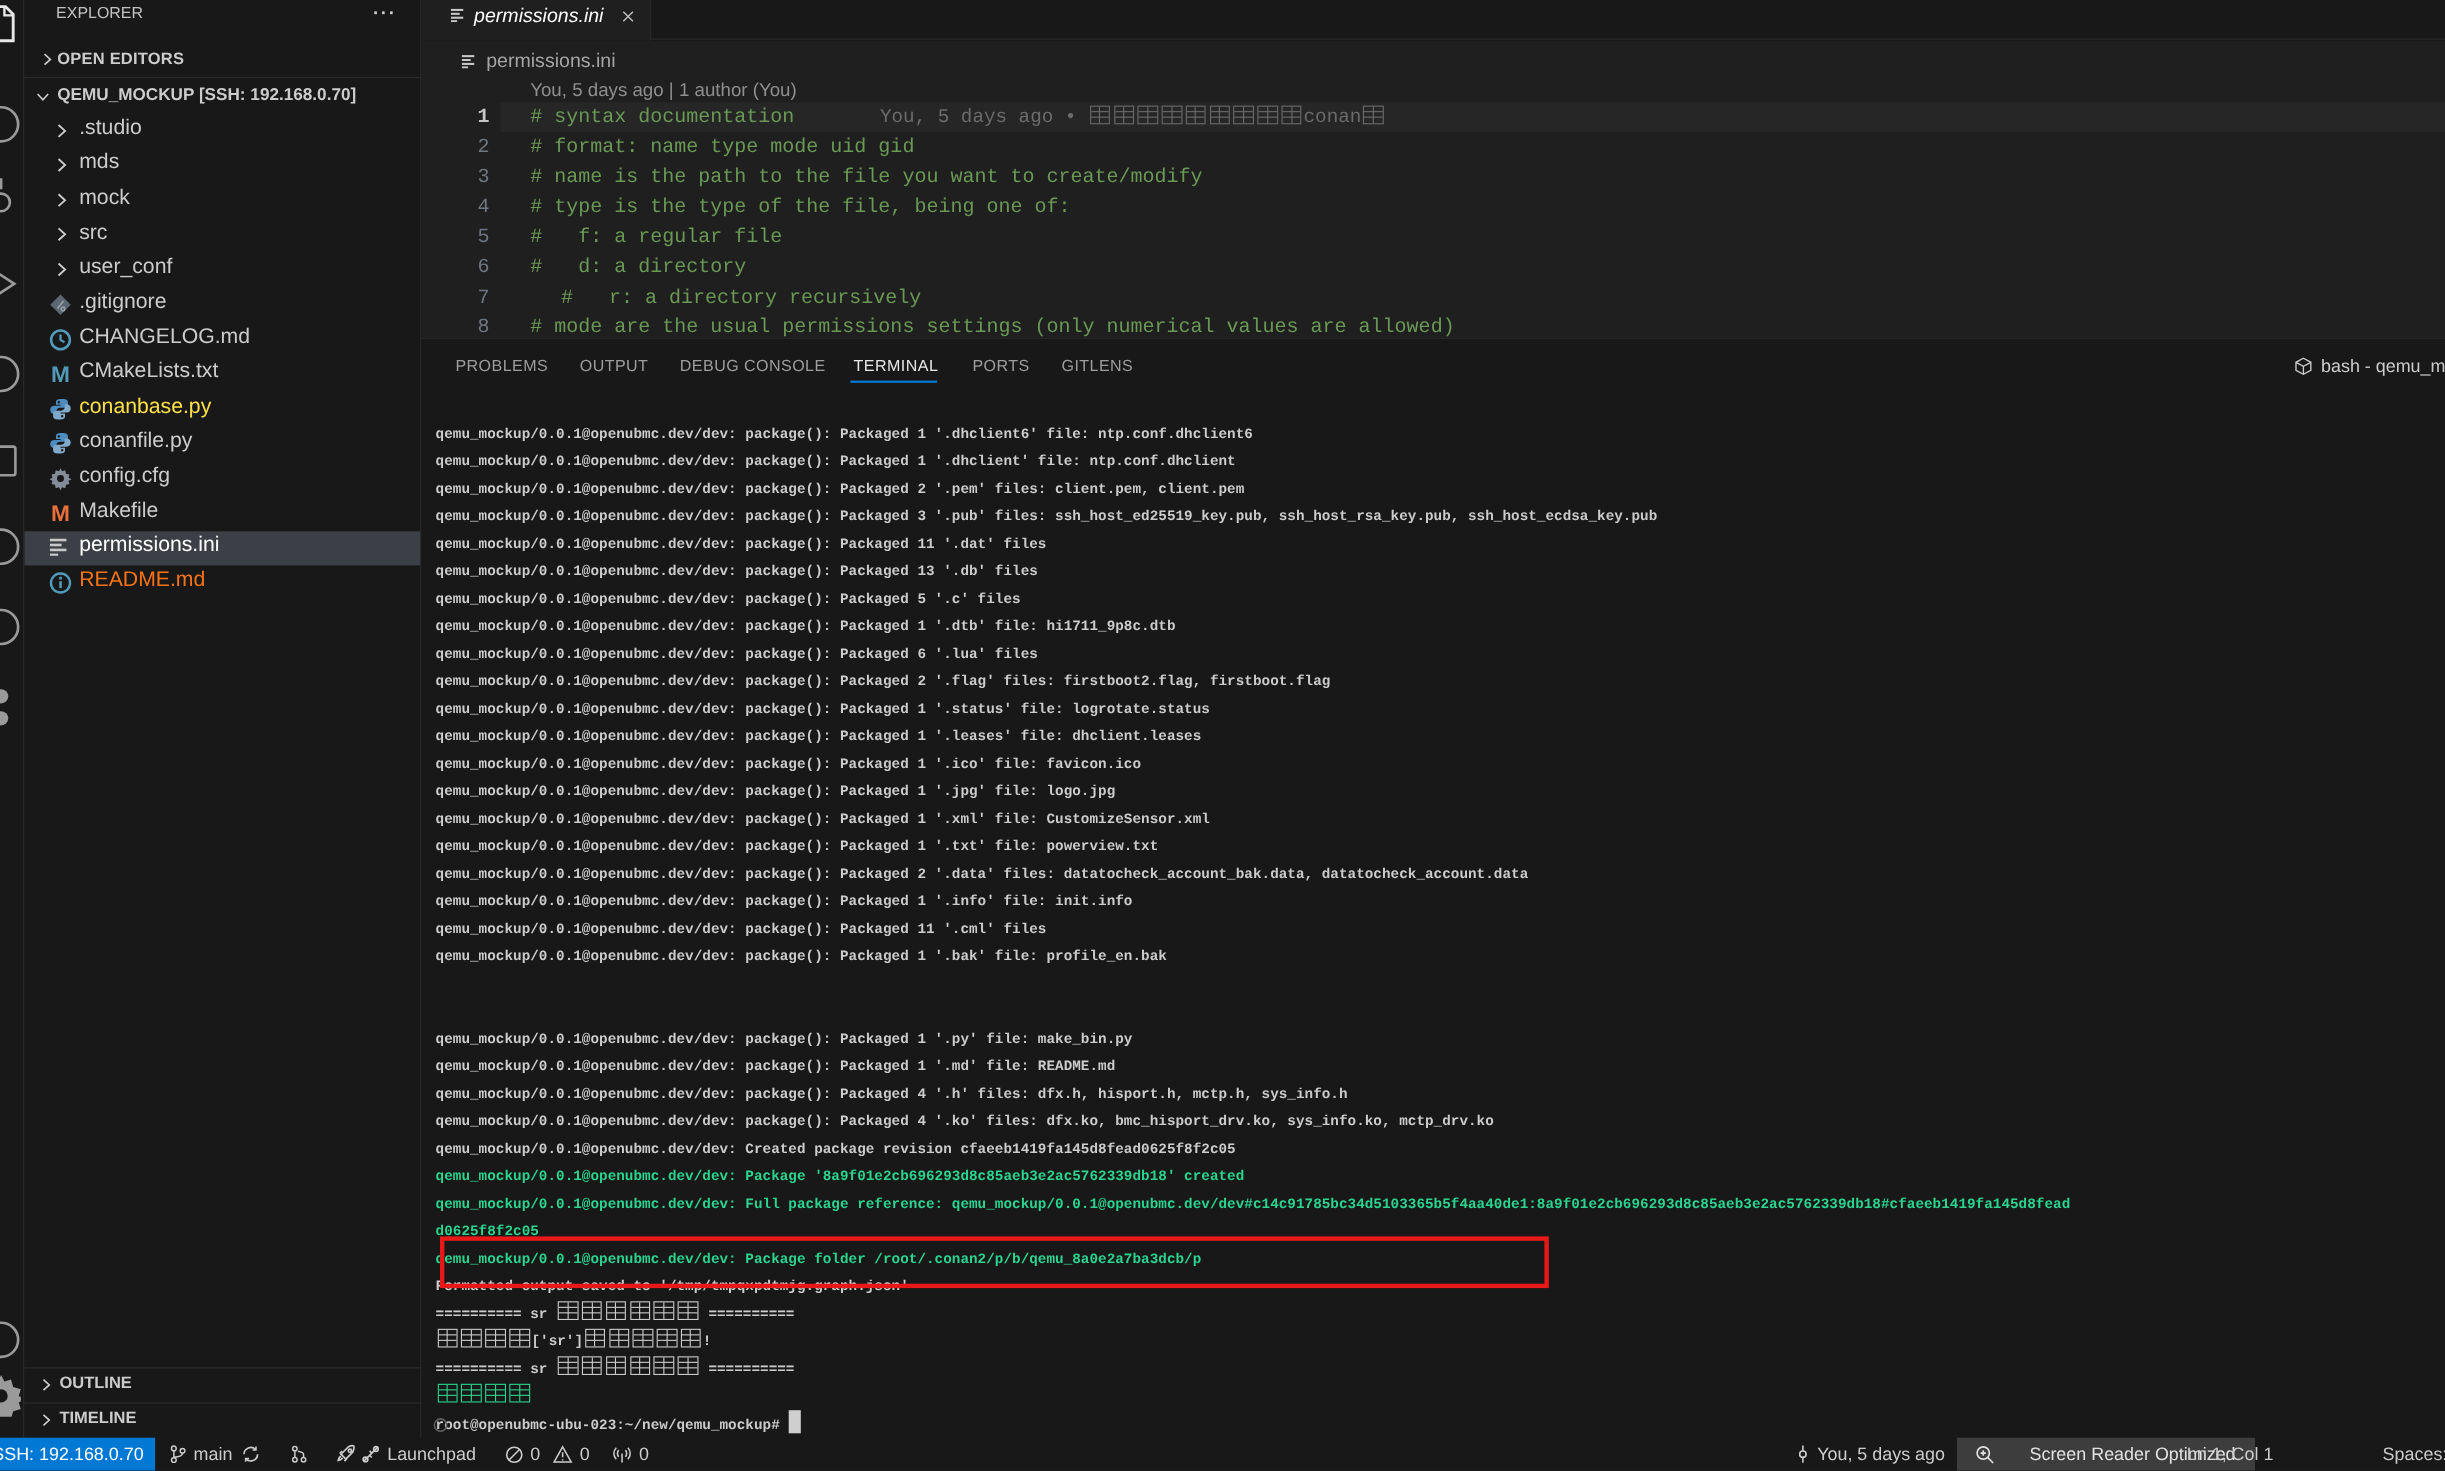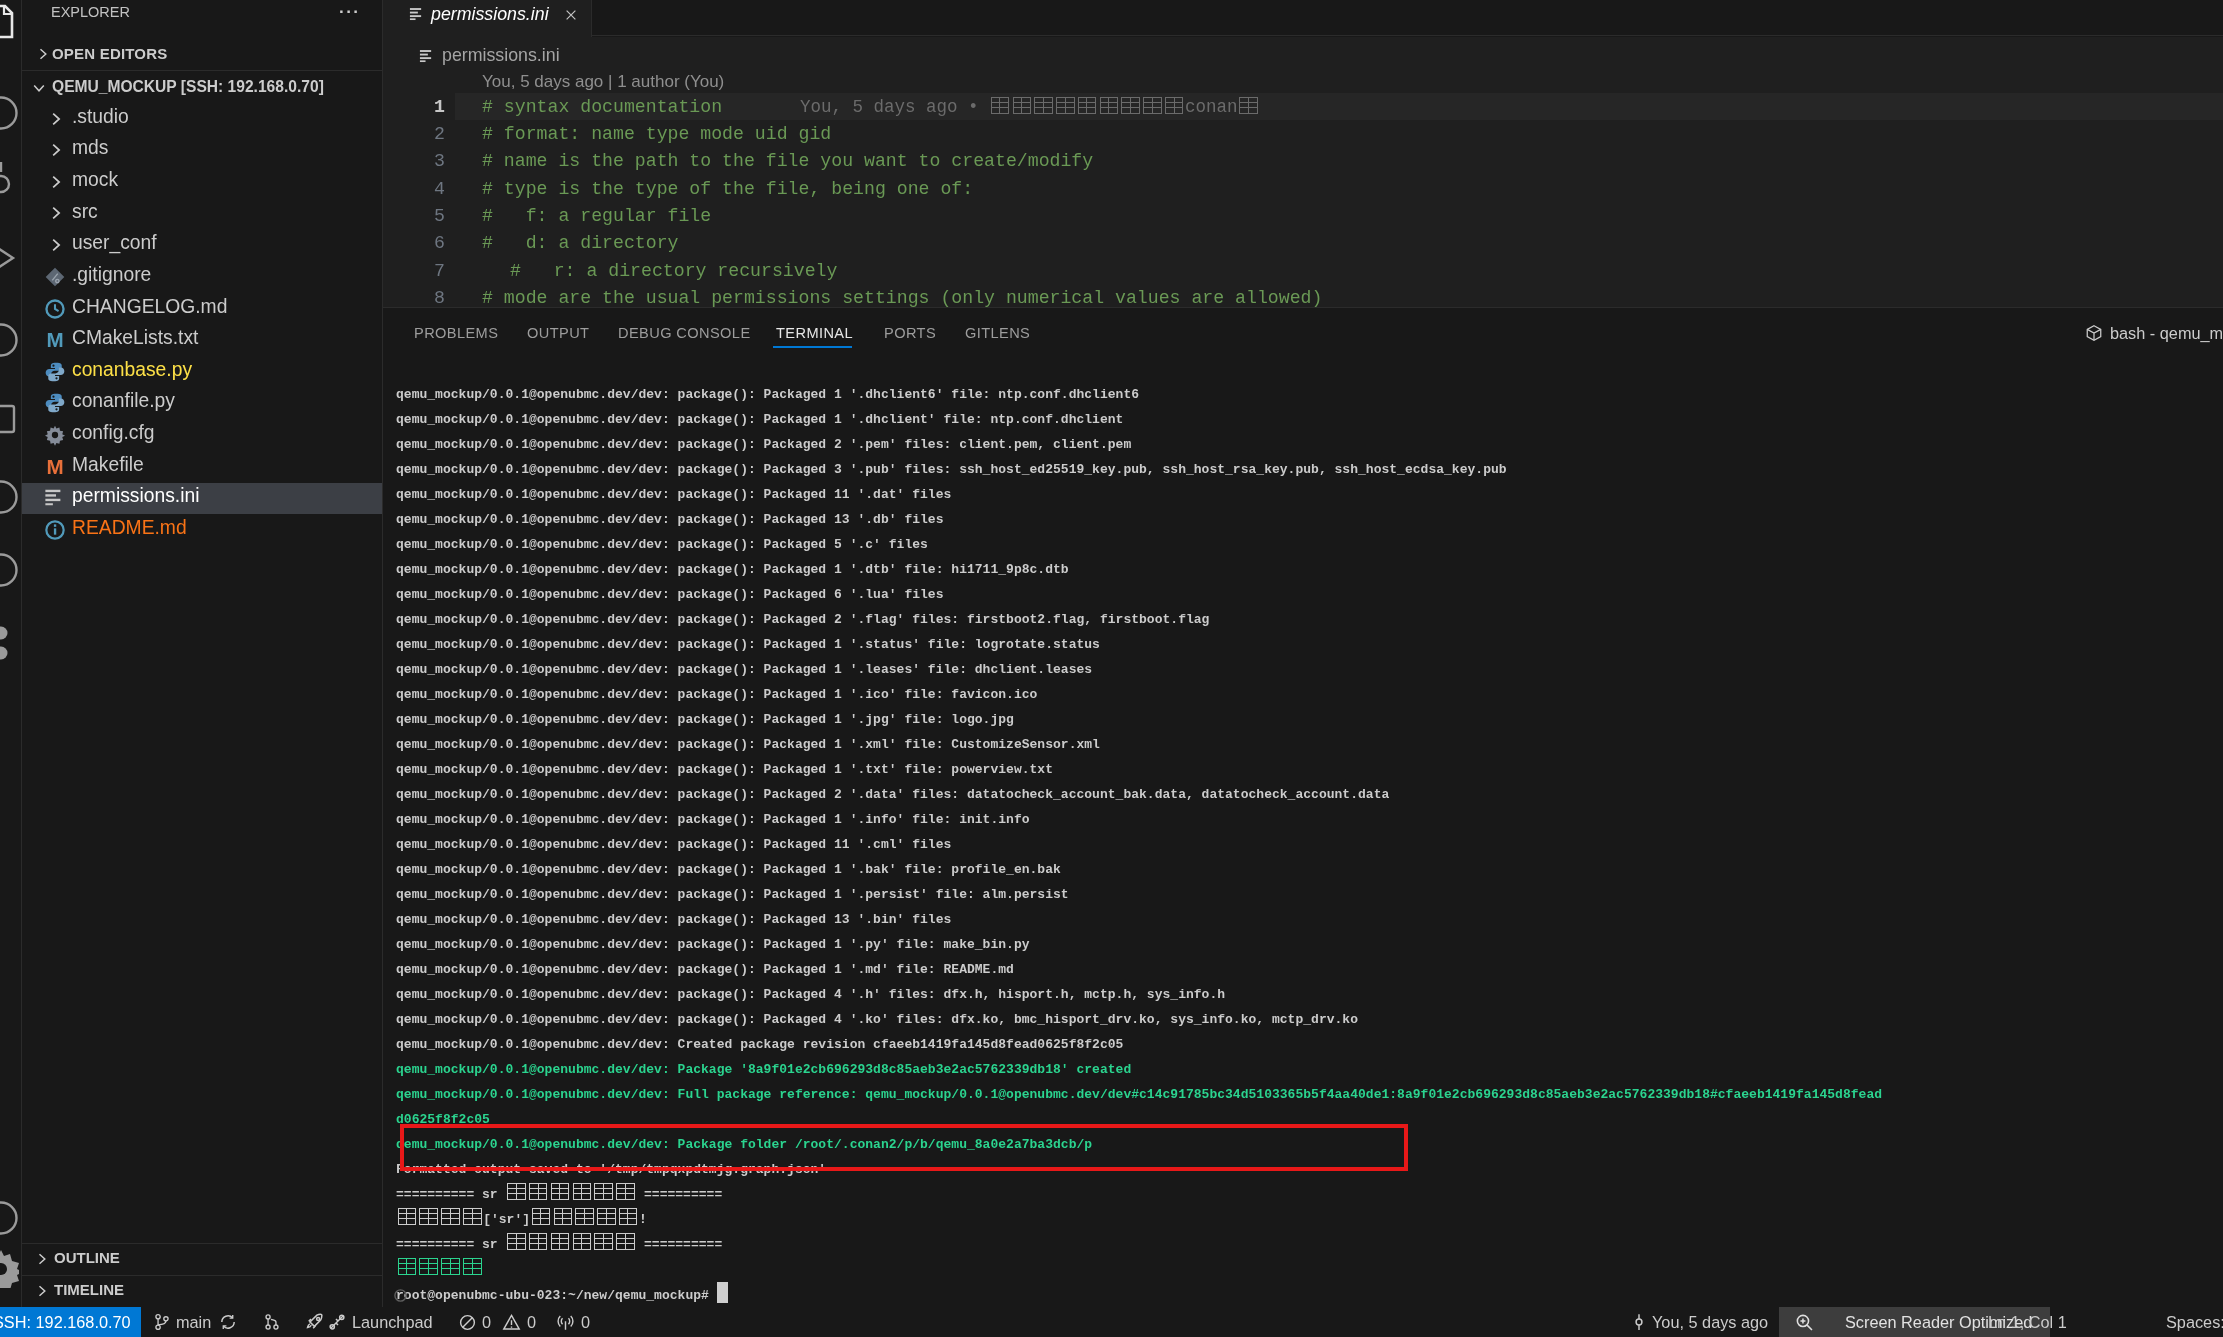--- a/index.html
+++ b/index.html
@@ -98,22 +98,20 @@
 <div class="trow tw" style="top:631.5px">qemu_mockup/0.0.1@openubmc.dev/dev: package(): Packaged 1 '.status' file: logrotate.status</div>
 <div class="trow tw" style="top:656.5px">qemu_mockup/0.0.1@openubmc.dev/dev: package(): Packaged 1 '.leases' file: dhclient.leases</div>
 <div class="trow tw" style="top:681.5px">qemu_mockup/0.0.1@openubmc.dev/dev: package(): Packaged 1 '.ico' file: favicon.ico</div>
 <div class="trow tw" style="top:706.5px">qemu_mockup/0.0.1@openubmc.dev/dev: package(): Packaged 1 '.jpg' file: logo.jpg</div>
 <div class="trow tw" style="top:731.5px">qemu_mockup/0.0.1@openubmc.dev/dev: package(): Packaged 1 '.xml' file: CustomizeSensor.xml</div>
 <div class="trow tw" style="top:756.5px">qemu_mockup/0.0.1@openubmc.dev/dev: package(): Packaged 1 '.txt' file: powerview.txt</div>
 <div class="trow tw" style="top:781.5px">qemu_mockup/0.0.1@openubmc.dev/dev: package(): Packaged 2 '.data' files: datatocheck_account_bak.data, datatocheck_account.data</div>
 <div class="trow tw" style="top:806.5px">qemu_mockup/0.0.1@openubmc.dev/dev: package(): Packaged 1 '.info' file: init.info</div>
 <div class="trow tw" style="top:831.5px">qemu_mockup/0.0.1@openubmc.dev/dev: package(): Packaged 11 '.cml' files</div>
 <div class="trow tw" style="top:856.5px">qemu_mockup/0.0.1@openubmc.dev/dev: package(): Packaged 1 '.bak' file: profile_en.bak</div>
-<div class="trow tw" style="top:881.5px">qemu_mockup/0.0.1@openubmc.dev/dev: package(): Packaged 1 '.persist' file: alm.persist</div>
-<div class="trow tw" style="top:906.5px">qemu_mockup/0.0.1@openubmc.dev/dev: package(): Packaged 13 '.bin' files</div>
 <div class="trow tw" style="top:931.5px">qemu_mockup/0.0.1@openubmc.dev/dev: package(): Packaged 1 '.py' file: make_bin.py</div>
 <div class="trow tw" style="top:956.5px">qemu_mockup/0.0.1@openubmc.dev/dev: package(): Packaged 1 '.md' file: README.md</div>
 <div class="trow tw" style="top:981.5px">qemu_mockup/0.0.1@openubmc.dev/dev: package(): Packaged 4 '.h' files: dfx.h, hisport.h, mctp.h, sys_info.h</div>
 <div class="trow tw" style="top:1006.5px">qemu_mockup/0.0.1@openubmc.dev/dev: package(): Packaged 4 '.ko' files: dfx.ko, bmc_hisport_drv.ko, sys_info.ko, mctp_drv.ko</div>
 <div class="trow tw" style="top:1031.5px">qemu_mockup/0.0.1@openubmc.dev/dev: Created package revision cfaeeb1419fa145d8fead0625f8f2c05</div>
 <div class="trow tg" style="top:1056.5px">qemu_mockup/0.0.1@openubmc.dev/dev: Package '8a9f01e2cb696293d8c85aeb3e2ac5762339db18' created</div>
 <div class="trow tg" style="top:1081.5px">qemu_mockup/0.0.1@openubmc.dev/dev: Full package reference: qemu_mockup/0.0.1@openubmc.dev/dev#c14c91785bc34d5103365b5f4aa40de1:8a9f01e2cb696293d8c85aeb3e2ac5762339db18#cfaeeb1419fa145d8fead</div>
 <div class="trow tg" style="top:1106.5px">d0625f8f2c05</div>
 <div class="trow tg" style="top:1131.5px">qemu_mockup/0.0.1@openubmc.dev/dev: Package folder /root/.conan2/p/b/qemu_8a0e2a7ba3dcb/p</div>
 <div class="trow tw" style="top:1156.5px">Formatted output saved to '/tmp/tmpqxpdtmjg.graph.json'</div>

